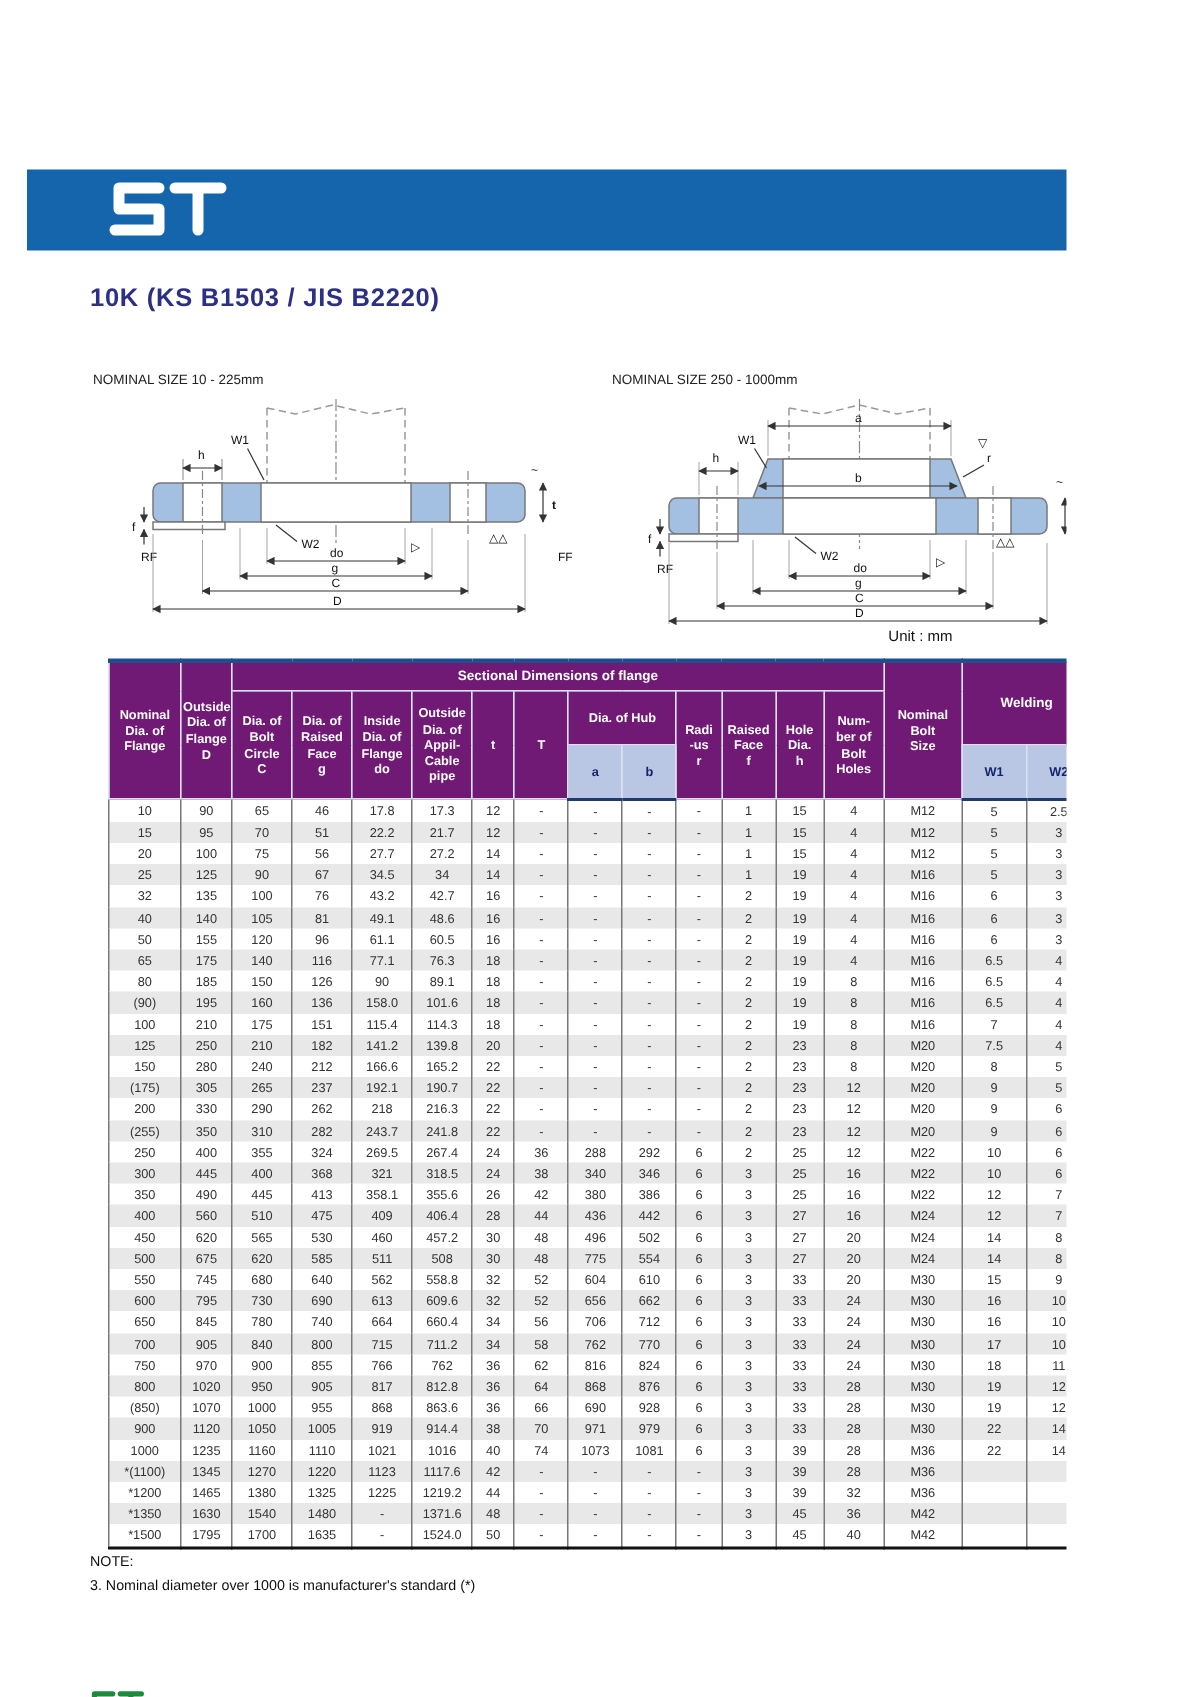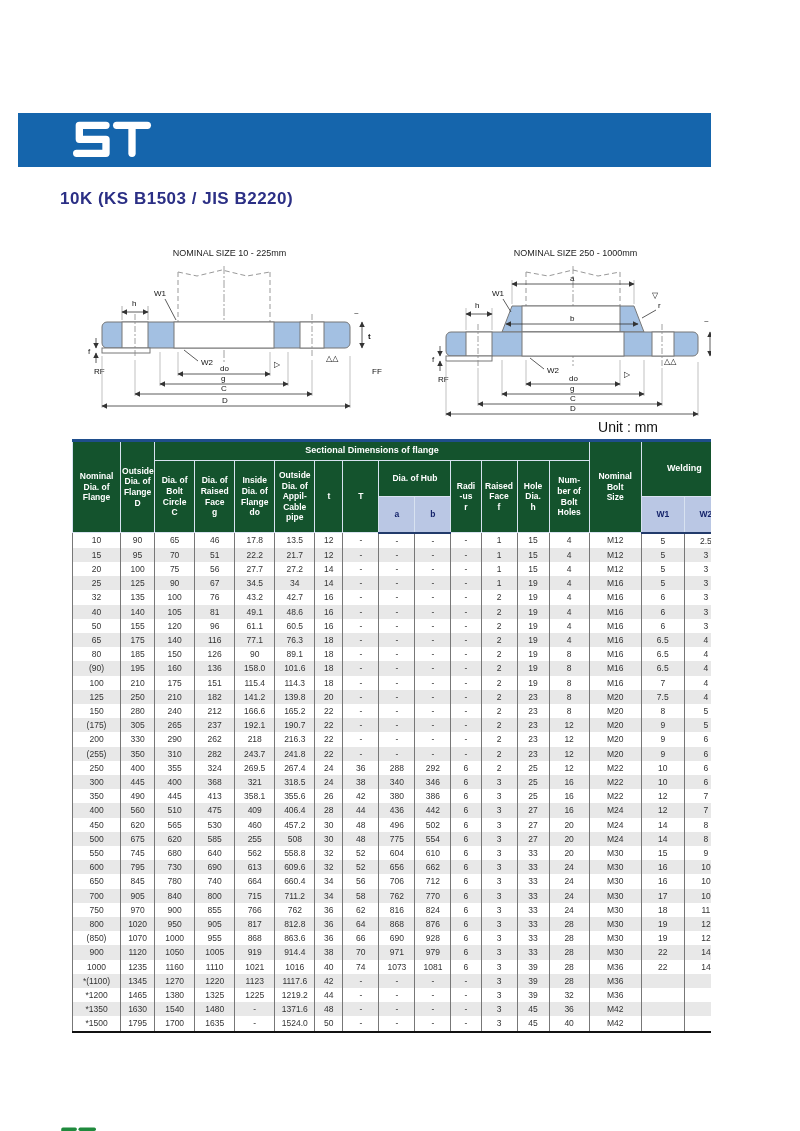--- a/index.html
+++ b/index.html
@@ -8,32 +8,32 @@
 
   .banner { position:absolute; left:18px; top:70px; width:765px; height:54px; background:#1565ac; }
   .banner svg { position:absolute; left:46px; top:7px; }
 
   .doc-title { position:absolute; left:60px; top:146px; font-size:17px; font-weight:bold;
                color:#2b2f85; letter-spacing:0.5px; }
 
   .diagram { position:absolute; top:205px; width:335px; }
   .diagram.left { left:62px; }
   .diagram.right { left:408px; }
-  .diagram-title { text-align:center; font-size:9px; color:#222; margin-bottom:2px; }
+  .diagram-title { font-size:9px; color:#222; margin-bottom:2px; }
   .diagram svg { display:block; }
   .dg-label { font-size:8px; fill:#111; }
   .dg-label.b { font-weight:bold; }
 
-  .unit-label { position:absolute; right:53px; top:376px; font-size:14px; color:#111; }
+  .unit-label { position:absolute; right:76px; top:376px; font-size:10px; color:#111; }
 
   .tbl-wrap { position:absolute; left:72px; top:396px; width:656px; }
   table { border-collapse:collapse; table-layout:fixed; width:656px;
           border-top:3px solid #1f4e8c; border-bottom:2px solid #111;
           border-left:1px solid #333; border-right:1px solid #333; }
-  th { background:#14532d; color:#fff; font-size:8.5px; font-weight:bold;
+  th { background:#701a75; color:#fff; font-size:8.5px; font-weight:bold;
        border:1px solid #d8e2f0; text-align:center; vertical-align:middle;
        white-space:pre-line; line-height:1.25; padding:1px; }
   th.light { background:#bac7e4; color:#15246b; }
   td { font-size:8.5px; color:#333; text-align:center; border-left:1px solid #777;
        border-right:1px solid #777; height:14.2px; padding:0; line-height:14.2px; }
   tr.alt { background:#e8e8e8; }
   thead tr:last-child th { border-bottom:2px solid #223a6b; }
 
   .notes { position:absolute; left:60px; top:992px; font-size:9.5px; color:#111; line-height:14.5px; }
   .notes .nh { margin-bottom:1px; }
@@ -287,21 +287,21 @@
           <th class="light">W2</th>
         </tr>
       </thead>
       <tbody>
           <tr>
             <td>10</td>
             <td>90</td>
             <td>65</td>
             <td>46</td>
             <td>17.8</td>
-            <td>13.5</td>
+            <td>17.3</td>
             <td>12</td>
             <td>-</td>
             <td>-</td>
             <td>-</td>
             <td>-</td>
             <td>1</td>
             <td>15</td>
             <td>4</td>
             <td>M12</td>
             <td>5</td>
@@ -685,21 +685,21 @@
             <td>20</td>
             <td>M24</td>
             <td>14</td>
             <td>8</td>
           </tr>
           <tr class="alt">
             <td>500</td>
             <td>675</td>
             <td>620</td>
             <td>585</td>
-            <td>255</td>
+            <td>511</td>
             <td>508</td>
             <td>30</td>
             <td>48</td>
             <td>775</td>
             <td>554</td>
             <td>6</td>
             <td>3</td>
             <td>27</td>
             <td>20</td>
             <td>M24</td>
@@ -951,20 +951,22 @@
             <td>40</td>
             <td>M42</td>
             <td></td>
             <td></td>
           </tr>
         </tbody>
     </table>
   </div>
 
   <div class="notes">
+    <div class="nh">NOTE:</div>
+    <div>3. Nominal diameter over 1000 is manufacturer's standard (*)</div>
   </div>
 
   <div class="footer">
     <svg width="40" height="22" viewBox="0 0 130 60">
       <polyline points="56,8 16,8 16,29 56,29 56,50 12,50" fill="none" stroke="#1f8a3d" stroke-width="11" stroke-linecap="round" stroke-linejoin="round"></polyline>
       <line x1="72" y1="8" x2="118" y2="8" stroke="#1f8a3d" stroke-width="11" stroke-linecap="round"></line>
       <line x1="95" y1="10" x2="95" y2="50" stroke="#1f8a3d" stroke-width="11" stroke-linecap="round"></line>
     </svg>
     <span class="company">ST&amp;H CORPORATION</span>
     <span class="sep"></span>

